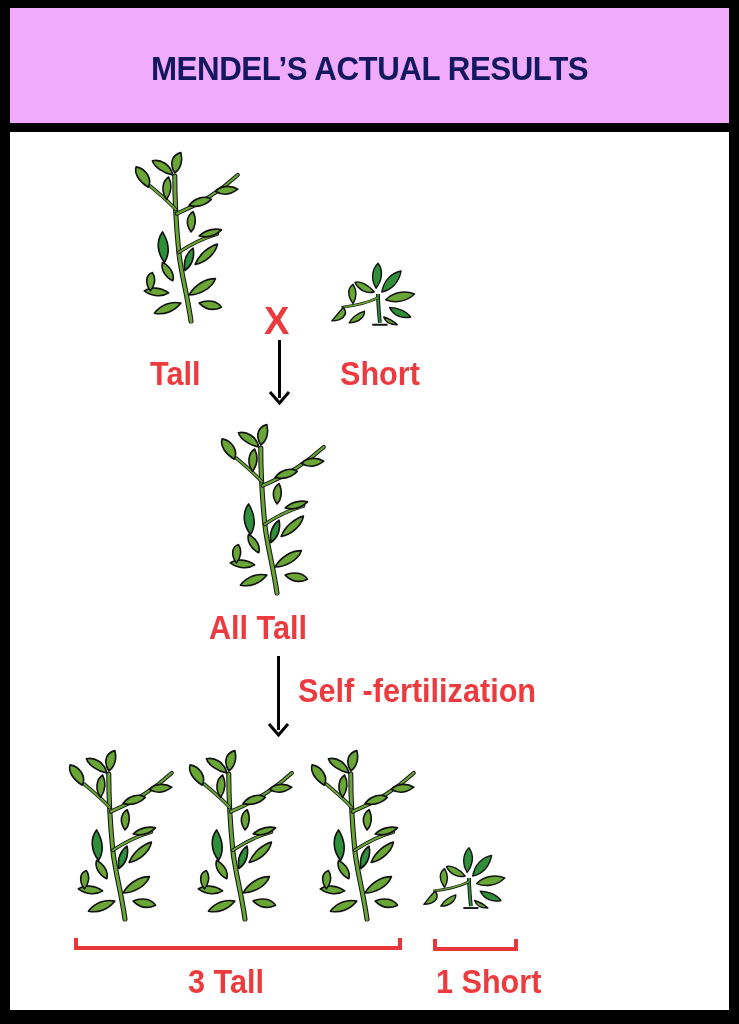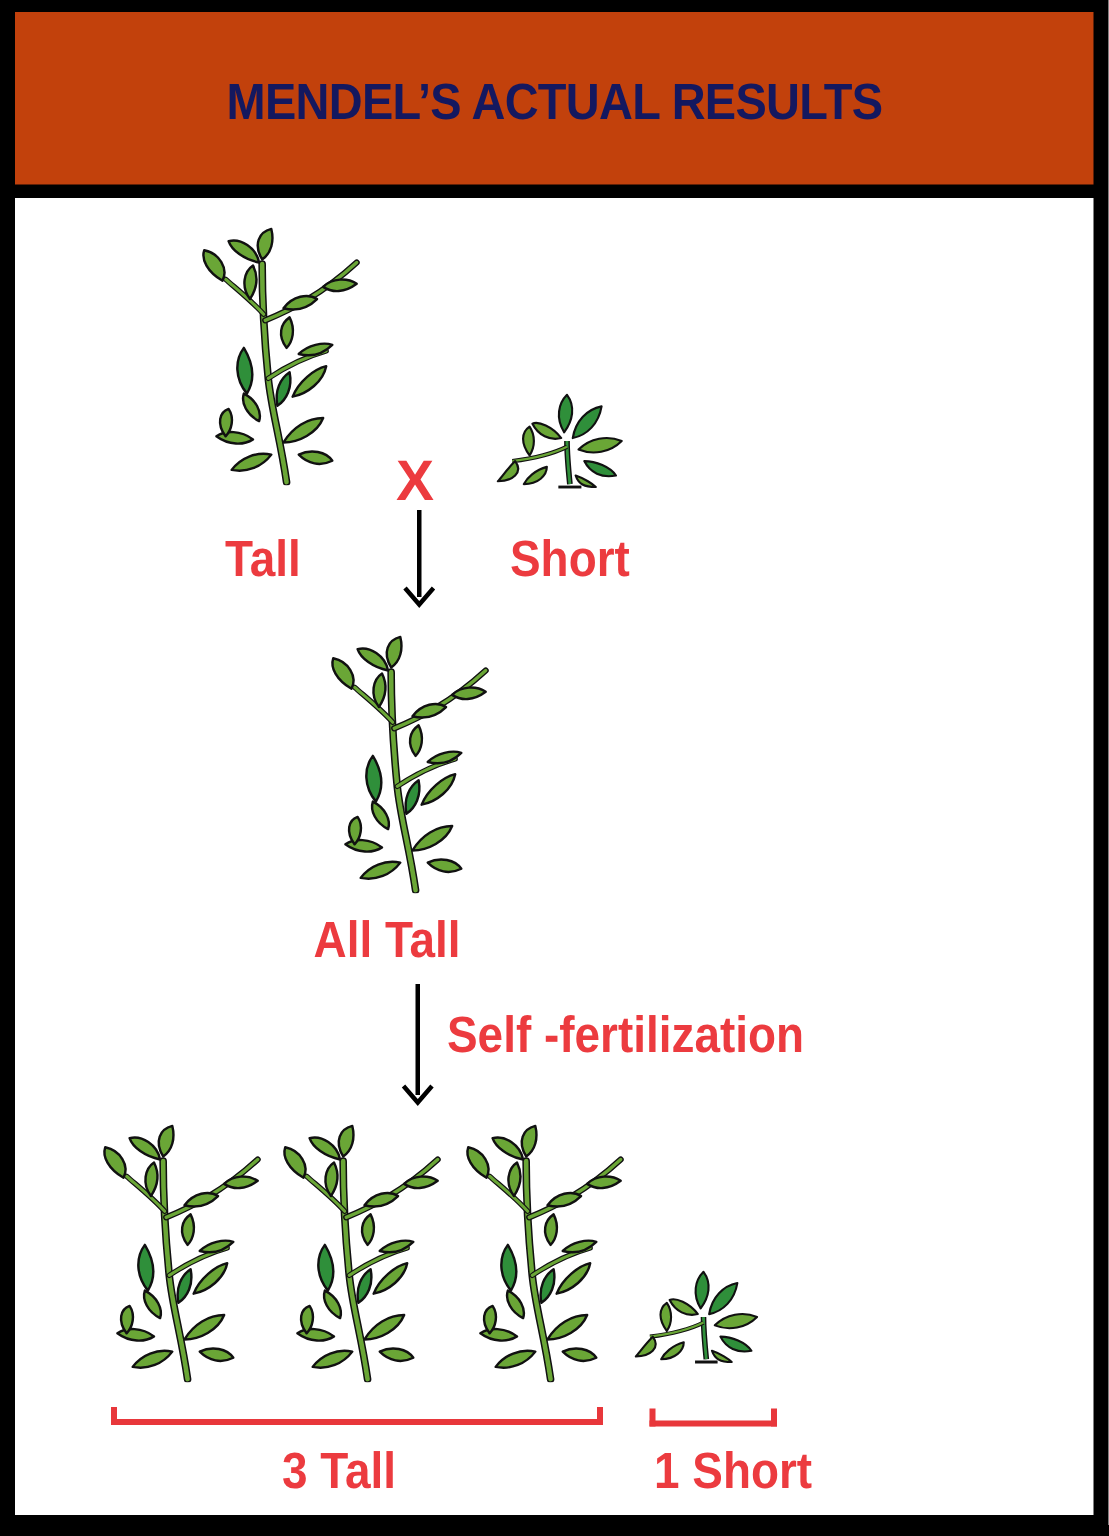--- a/index.html
+++ b/index.html
@@ -3,21 +3,21 @@
   <meta charset="utf-8">
   <style>
     html, body { margin: 0; padding: 0; }
     body {
       width: 739px; height: 1024px; position: relative; overflow: hidden;
       background: #000;
       font-family: "Liberation Sans", "DejaVu Sans", sans-serif;
     }
     .title-box {
       position: absolute; left: 10px; top: 8px; width: 719px; height: 115px;
-      background: #c2410c;
+      background: #f0abfc;
       display: flex; align-items: center; justify-content: center;
     }
     .title-text {
       color: #14185f; font-weight: bold; font-size: 34px; letter-spacing: -0.5px;
       transform: scaleX(0.92);
       margin-top: 6px;
     }
     .content-box {
       position: absolute; left: 10px; top: 132px; width: 719px; height: 878px;
       background: #fff;

